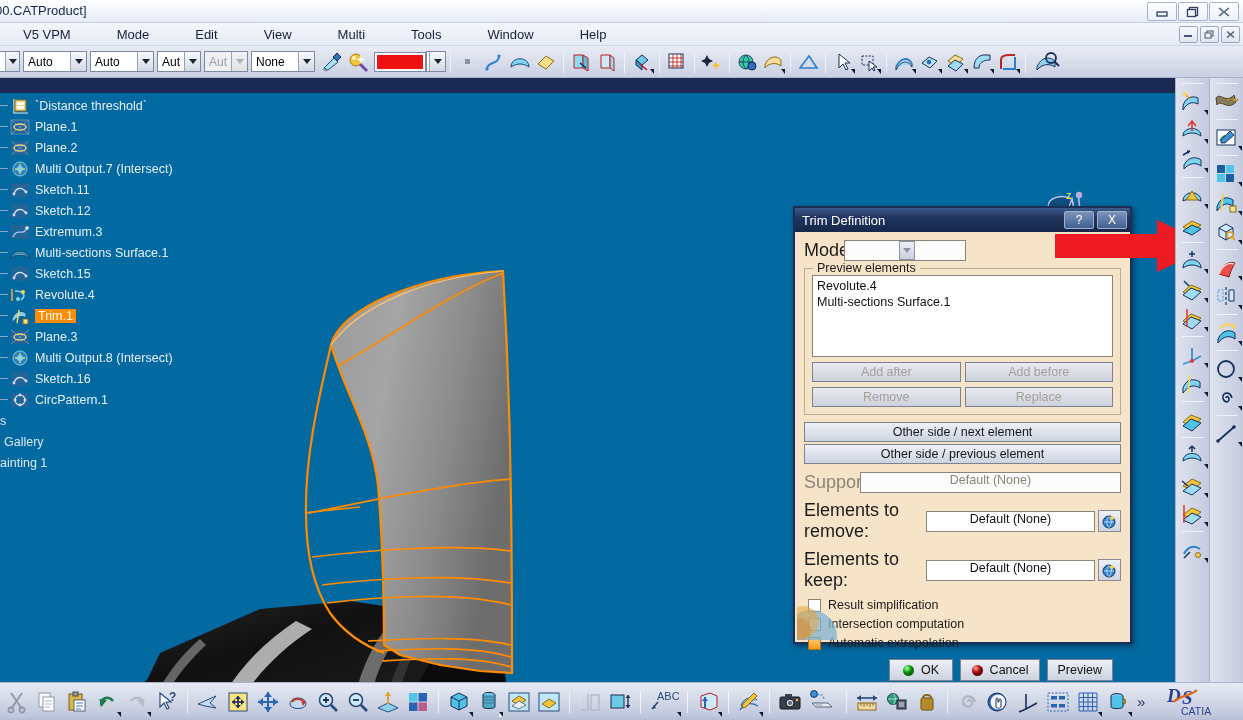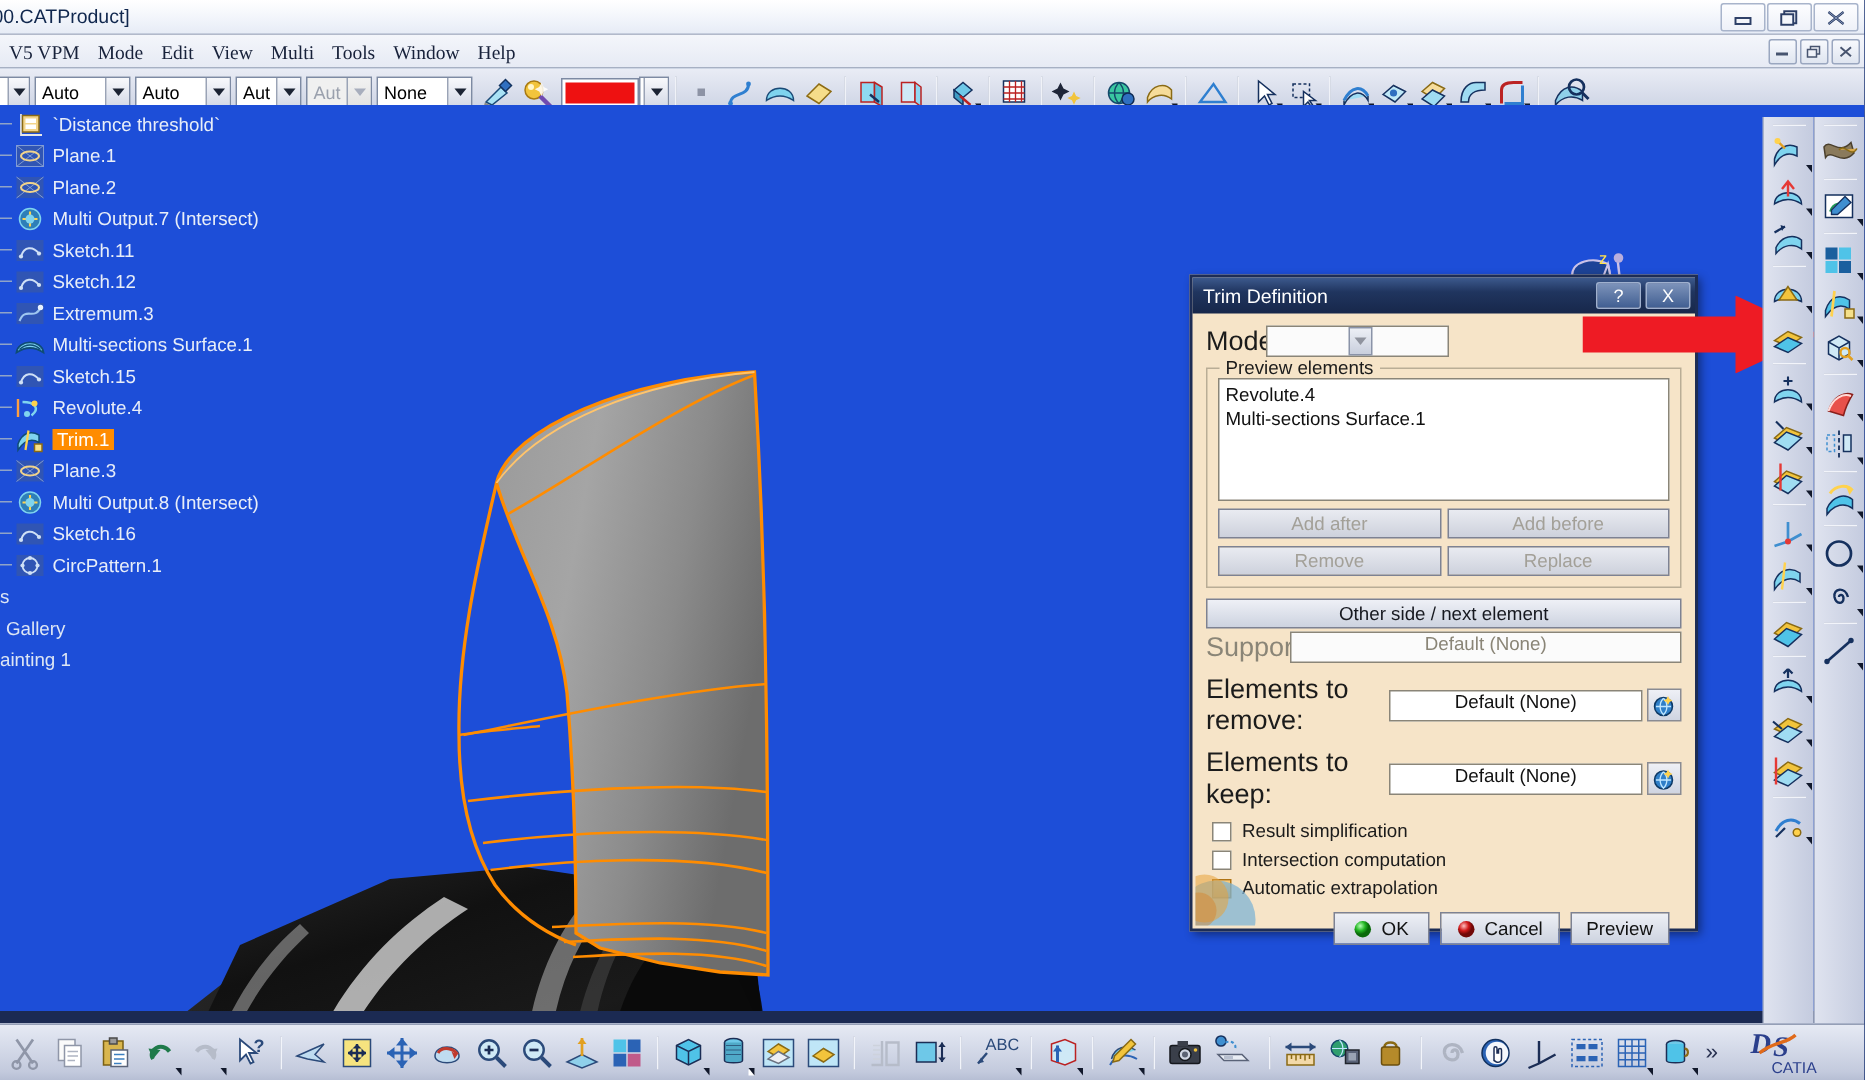--- a/index.html
+++ b/index.html
@@ -33,21 +33,21 @@
   .wbtn-o svg { display: block; }
 
   
   .menubar {
     position: absolute; left: 0; top: 23px; width: 1243px; height: 23px;
     background: linear-gradient(#f4f6fb, #e6eaf4);
     border-bottom: 1px solid #cdd5e4;
   }
   .menubar .mrow { display: flex; align-items: center; height: 23px; padding-left: 0px; }
   .menu-item {
-    padding: 2px 6px; color: #17213a; font-size: 13px; white-space: nowrap; font-family: Liberation Serif, serif;
+    padding: 2px 23px; color: #17213a; font-size: 13px; white-space: nowrap;
   }
   .winbtns-inner { position: absolute; right: 3px; top: 3px; display: flex; gap: 2px; }
   .wbtn-i {
     width: 19px; height: 17px; border: 1px solid #9aa7c0;
     background: linear-gradient(#f7f9fd, #dfe5f0);
     display: flex; align-items: center; justify-content: center;
     color: #47546f; font-size: 10px; border-radius: 2px;
   }
 
   
@@ -82,22 +82,22 @@
   }
   .tbtn svg { display: block; }
   .colorswatch {
     width: 52px; height: 20px; border: 1px solid #7d8aa3; background: #fff;
     display:flex; align-items:center; padding:2px; margin-left:3px;
   }
   .colorswatch i { display:block; width:100%; height:100%; background:#ee1111; }
 
   
   .viewport {
-    position: absolute; left: 0; top: 70px; width: 1243px; height: 604px;
-    background: #1d4ed8;
+    position: absolute; left: 0; top: 93px; width: 1243px; height: 604px;
+    background: #0369a1;
     overflow: hidden;
   }
 
   
   .tree { position: absolute; left: 0; top: 0; width: 230px; padding-top: 2px; }
   .tnode {
     display: flex; align-items: center; height: 21px; padding-left: 0px;
     color: #e8eef8; font-size: 12.5px; white-space: nowrap;
   }
   .tnode .tline { width: 8px; height: 1px; background: #8fa3c8; margin-right: 1px; flex:none; }
@@ -788,20 +788,21 @@
             <span class="btn dim">Add after</span>
             <span class="btn dim">Add before</span>
           </div>
           <div class="btn2">
             <span class="btn dim">Remove</span>
             <span class="btn dim">Replace</span>
           </div>
         </div>
 
         <div class="btn wide-btn">Other side / next element</div>
+        <div class="btn wide-btn" style="margin-bottom:8px">Other side / previous element</div>
 
         <div class="row">
           <span class="lbl dim" style="width:56px">Support:</span>
           <span class="field dim" style="flex:1">
             <span class="fval">Default (None)</span>
           </span>
         </div>
 
         <div class="row">
           <span class="lbl" style="width:122px">Elements to remove:</span>

